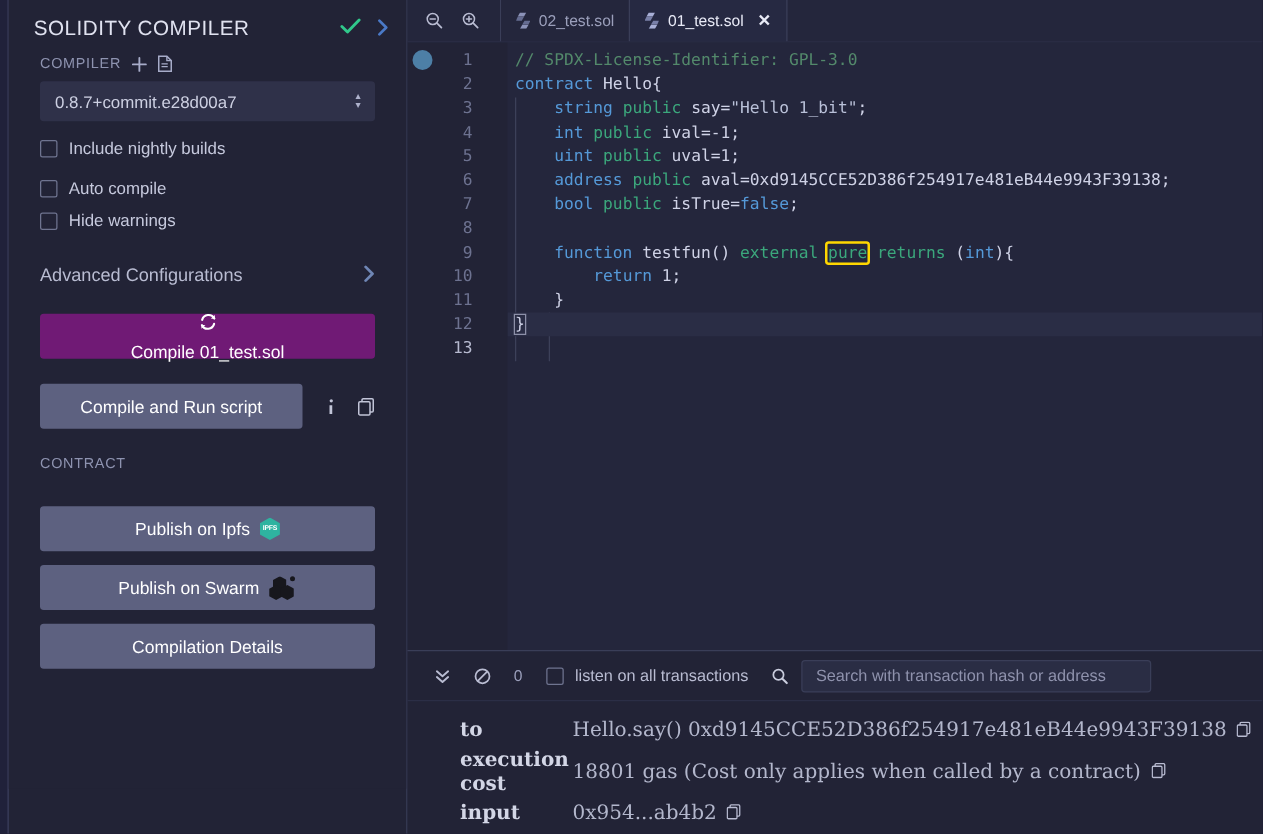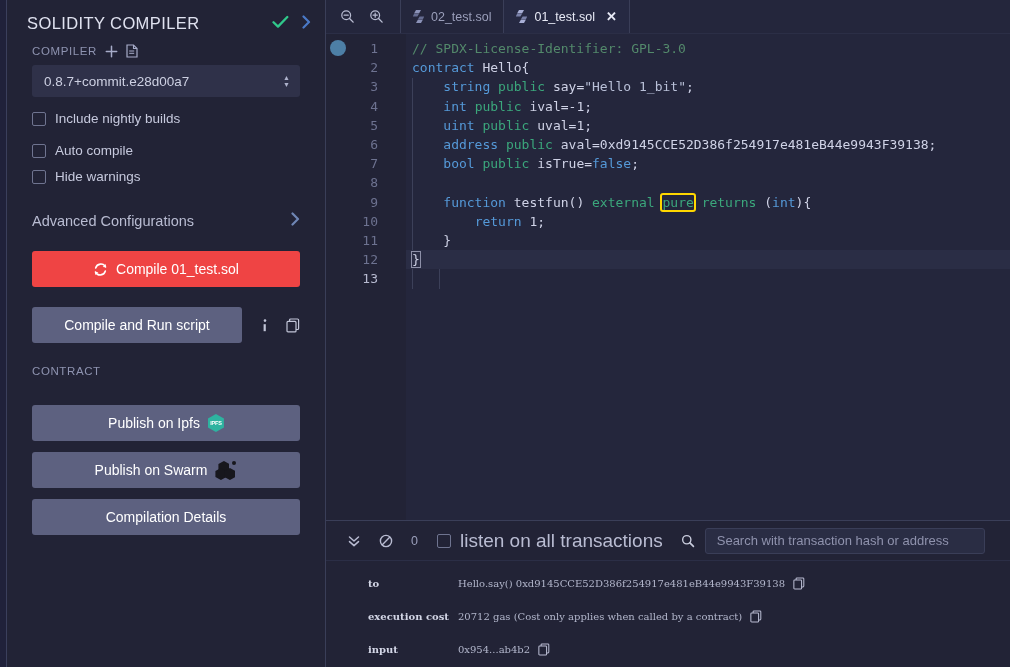--- a/index.html
+++ b/index.html
@@ -98,21 +98,21 @@
   .btn {
     width: 100%;
     border: none; border-radius: 3px;
     height: 36px;
     font-size: 14px;
     color: #ffffff;
     display: flex; align-items: center; justify-content: center;
     gap: 8px;
     font-family: "Liberation Sans", sans-serif;
   }
-  .btn-primary { background: #ef4444; }
+  .btn-primary { background: #701a75; flex-direction: column; }
   .btn-secondary { background: #5d6180; }
   .btn-row { display: flex; align-items: center; gap: 0; }
   .btn-row .btn { flex: 1 1 auto; width: auto; }
   .btn-row .side-ico { color: #c2c5d8; padding: 0 0 0 16px; font-size: 14px; display: flex; }
   .btn-row .side-ico + .side-ico { padding-left: 14px; }
 
   .links-row {
     display: flex; justify-content: flex-end; align-items: center;
     gap: 18px; color: #d4d7e6; font-size: 12.5px;
     margin-top: 11px;
@@ -248,21 +248,21 @@
     height: 147px;
     display: flex; flex-direction: column;
   }
   .term-bar {
     display: flex; align-items: center; gap: 0;
     height: 40px; padding: 0 12px;
     border-bottom: 1px solid #2b2e46;
   }
   .term-bar .tb-ico { color: #b9bcd2; font-size: 14px; display: flex; align-items: center; padding: 0 9px; }
   .term-bar .count { color: #9b9fbb; font-size: 12.5px; padding: 0 9px; }
-  .term-bar .chk-row { margin-left: 10px; font-size: 19px; color: #b9bcd2; }
+  .term-bar .chk-row { margin-left: 10px; font-size: 13px; color: #b9bcd2; }
   .search-wrap { display: flex; align-items: center; gap: 10px; margin-left: 18px; flex: 1; }
   .search-ico { color: #c9ccdd; font-size: 13px; display: flex; }
   .search-input {
     flex: 1;
     background: #2a2d44;
     border: 1px solid #3a3e58;
     border-radius: 3px;
     height: 26px;
     color: #9396b0;
     font-size: 13px;
@@ -271,21 +271,21 @@
     outline: none;
     max-width: 280px;
   }
   .search-input::placeholder { color: #8f92ad; }
 
   .term-body { flex: 1; overflow: hidden; padding-top: 6px; }
   .term-row {
     display: flex; align-items: center;
     height: 33px;
     font-family: "DejaVu Serif", serif;
-    font-size: 10px;
+    font-size: 16px;
   }
   .term-row .k { width: 132px; flex: 0 0 132px; color: #d3d6e6; font-weight: bold; padding-left: 42px; }
   .term-row .v { color: #b3b7cc; display: flex; align-items: center; gap: 8px; }
   .copy-ico { color: #b9bcd2; font-size: 11px; display: inline-flex; }
 </style>
 </head>
 <body>
 
 <div id="app">
 
@@ -556,21 +556,21 @@
               <svg width="12" height="13" viewBox="0 0 14 15">
                   <rect x="3.6" y="1" width="9" height="10.5" rx="1" stroke="#b9bcd2" stroke-width="1.2" fill="none"></rect>
                   <rect x="1" y="3.4" width="9" height="10.5" rx="1" stroke="#b9bcd2" stroke-width="1.2" fill="#222336"></rect>
                 </svg>
             </span>
           </span>
         </div>
         <div class="term-row">
           <span class="k">execution cost</span>
           <span class="v">
-            <span>20712 gas (Cost only applies when called by a contract)</span>
+            <span>18801 gas (Cost only applies when called by a contract)</span>
             <span class="copy-ico">
               <svg width="12" height="13" viewBox="0 0 14 15">
                   <rect x="3.6" y="1" width="9" height="10.5" rx="1" stroke="#b9bcd2" stroke-width="1.2" fill="none"></rect>
                   <rect x="1" y="3.4" width="9" height="10.5" rx="1" stroke="#b9bcd2" stroke-width="1.2" fill="#222336"></rect>
                 </svg>
             </span>
           </span>
         </div>
         <div class="term-row">
           <span class="k">input</span>

